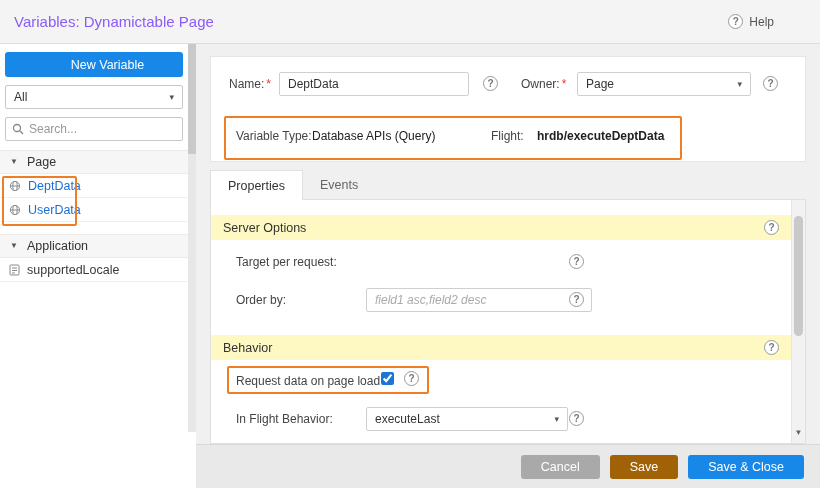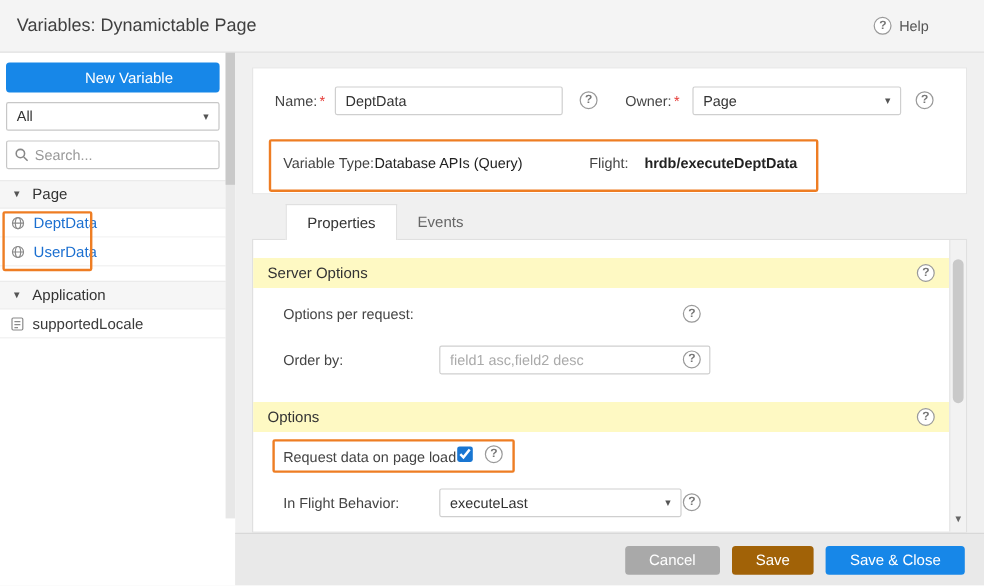--- a/index.html
+++ b/index.html
@@ -1,21 +1,21 @@
 <!DOCTYPE html>
 <html><head>
 <meta charset="utf-8">
 <style>
   * { margin:0; padding:0; box-sizing:border-box; }
   body { font-family:"Liberation Sans","DejaVu Sans",sans-serif; background:#fff; }
   .app { position:relative; width:820px; height:488px; background:#fff; overflow:hidden; font-size:12px; color:#333; }
 
   
   .header { position:absolute; top:0; left:0; right:0; height:44px; background:#f4f4f4; border-bottom:1px solid #dcdcdc; }
-  .header-title { position:absolute; left:14px; top:13px; font-size:15px; color:#404040; }
+  .header-title { position:absolute; left:14px; top:13px; font-size:15px; color:#8b5cf6; }
   .header-help { position:absolute; right:46px; top:14px; display:flex; gap:6px; align-items:center; color:#555; font-size:12px; cursor:pointer; }
   .qicon { width:15px; height:15px; border:1px solid #999; border-radius:50%; color:#777; font-size:10px; font-weight:bold; display:inline-flex; align-items:center; justify-content:center; flex:none; background:#fff; }
 
   
   .sidebar { position:absolute; left:0; top:44px; width:188px; bottom:0; background:#fff; }
   .sidebar-scrollbar { position:absolute; left:188px; top:44px; width:8px; height:388px; background:#e7e7e7; }
   .sidebar-scroll-thumb { position:absolute; top:0; left:0; width:8px; height:110px; background:#c9c9c9; }
   .btn-new { position:absolute; left:5px; top:8px; width:178px; height:25px; background:#1787e8; color:#fff; border:none; border-radius:3px; font-size:12.5px; font-family:inherit; cursor:pointer;padding-left:27px; }
   .sb-select { position:absolute; left:5px; top:41px; width:178px; height:24px; border:1px solid #c7c7c7; border-radius:2px; background:#fff; display:flex; align-items:center; padding:0 8px; cursor:pointer; }
   .caret { margin-left:auto; font-size:9px; color:#555; line-height:1; }
@@ -40,21 +40,21 @@
   .flabel { position:absolute; color:#444; }
   .ast { color:#e53935; margin-left:2px; }
   .txt-input { position:absolute; height:24px; border:1px solid #cfcfcf; border-radius:2px; padding:0 8px; font-family:inherit; font-size:12px; color:#333; background:#fff; }
   .txt-input::placeholder { color:#aaa; }
   .sel { position:absolute; height:24px; border:1px solid #cfcfcf; border-radius:2px; background:#fff; display:flex; align-items:center; padding:0 8px; cursor:pointer; }
   .vt-label { color:#444; }
   .vt-value { color:#222; }
   .bold { font-weight:bold; }
 
   
-  .tabs { position:absolute; left:14px; top:126px; height:30px; display:flex; z-index:3;margin-left:28px; }
+  .tabs { position:absolute; left:14px; top:126px; height:30px; display:flex; z-index:3; }
   .tab { height:30px; padding:0 17px; display:flex; align-items:center; font-size:12.5px; color:#666; cursor:pointer; }
   .tab.active { background:#fff; border:1px solid #e0e0e0; border-bottom:none; color:#333; }
 
   
   .panel { position:absolute; left:14px; top:155px; width:596px; height:245px; background:#fff; border:1px solid #e0e0e0; z-index:2; }
   .section-bar { position:absolute; left:0; width:580px; height:25px; background:#fef9c3; display:flex; align-items:center; padding:0 12px; font-size:12.5px; color:#333; }
   .section-bar .qicon { margin-left:auto; }
   .panel .flabel { font-size:12px; }
   .panel-scrollbar { position:absolute; right:0; top:0; width:14px; height:243px; background:#f2f2f2; border-left:1px solid #e5e5e5; }
   .panel-scroll-thumb { position:absolute; top:16px; left:2px; width:9px; height:120px; background:#c9c9c9; border-radius:5px; }
@@ -167,29 +167,29 @@
       <div class="tab">Events</div>
     </div>
 
     <div class="panel">
 
       <div class="section-bar" style="top:15px;">
         <span>Server Options</span>
         <span class="qicon">?</span>
       </div>
 
-      <div class="flabel" style="left:25px; top:55px;">Options per request:</div>
+      <div class="flabel" style="left:25px; top:55px;">Target per request:</div>
       <span class="qicon" style="position:absolute; left:358px; top:54px;">?</span>
 
       <div class="flabel" style="left:25px; top:93px;">Order by:</div>
-      <input class="txt-input" style="left: 155px; top: 88px; width: 226px;" type="text" placeholder="field1 asc,field2 desc">
+      <input class="txt-input" style="left: 155px; top: 88px; width: 226px; font-style: italic;" type="text" placeholder="field1 asc,field2 desc">
       <span class="qicon" style="position:absolute; left:358px; top:92px;">?</span>
 
       <div class="section-bar" style="top:135px;">
-        <span>Options</span>
+        <span>Behavior</span>
         <span class="qicon">?</span>
       </div>
 
       <div class="flabel" style="left:25px; top:174px;">Request data on page load</div>
       <input class="chk" style="left: 170px; top: 172px;" type="checkbox" checked="true">
       <span class="qicon" style="position:absolute; left:193px; top:171px;">?</span>
       <div class="annot" style="left:16px; top:166px; width:202px; height:28px;"></div>
 
       <div class="flabel" style="left:25px; top:212px;">In Flight Behavior:</div>
       <div class="sel" style="left:155px; top:207px; width:202px;">

